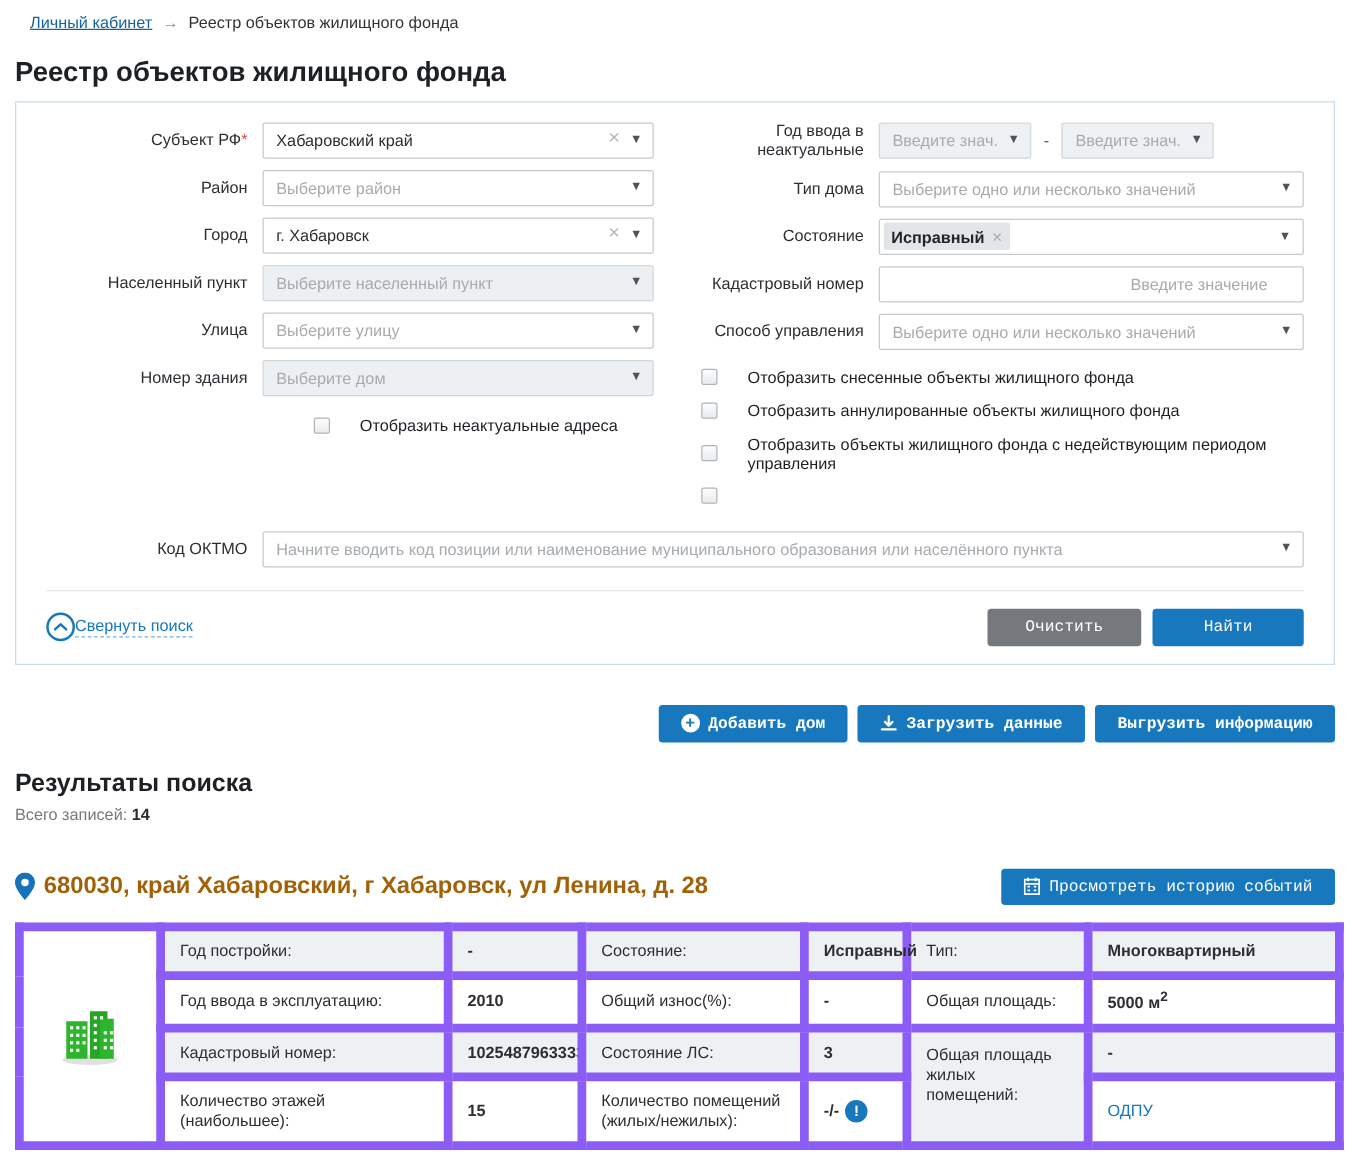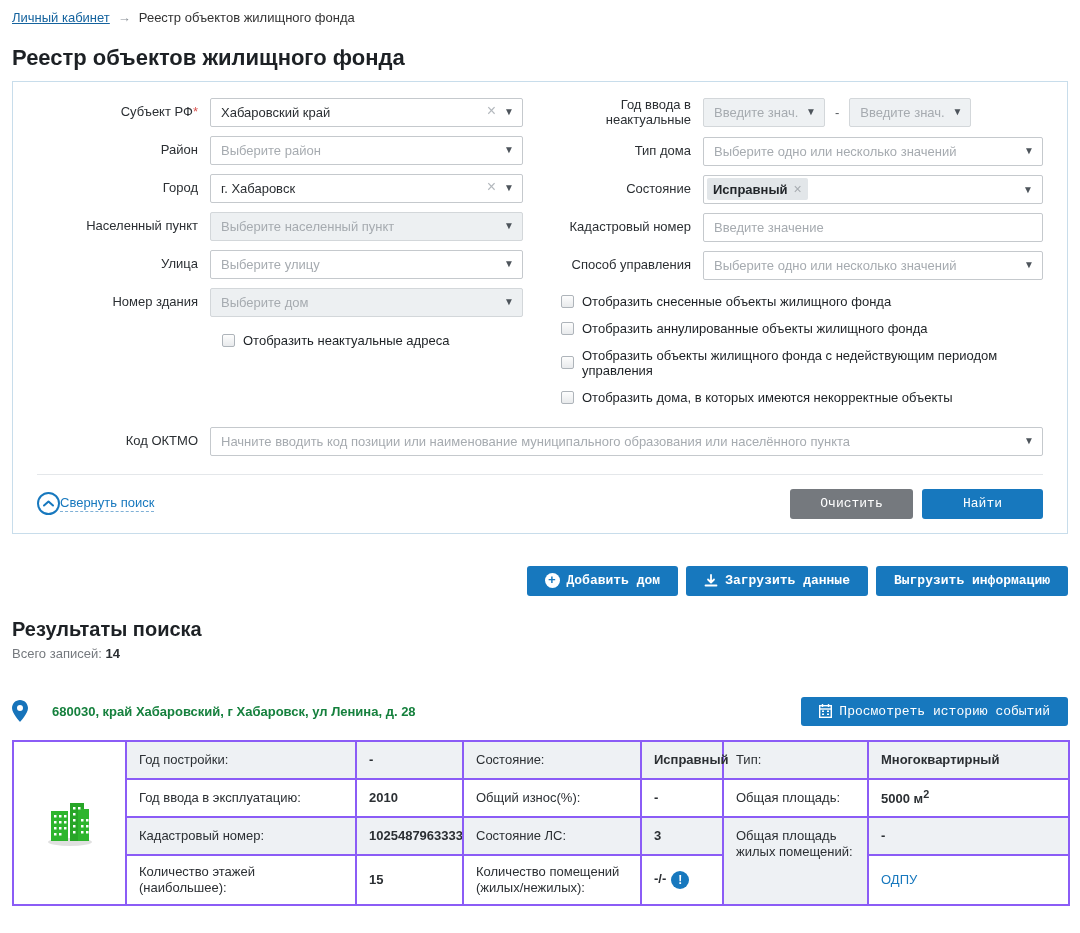--- a/index.html
+++ b/index.html
@@ -1,20 +1,20 @@
 <!DOCTYPE html>
 <html lang="ru"><head>
 <meta charset="utf-8">
 <style>
   * { margin:0; padding:0; box-sizing:border-box; }
   html,body { background:#fff; font-family:"Liberation Sans","DejaVu Sans",sans-serif; color:#22262a; }
   body { width:1080px; font-size:13px; }
 
   
-  .breadcrumb { padding:10px 12px 6px 12px; font-size:13px; color:#333; display:flex; align-items:center; gap:8px; }
+  .breadcrumb { padding:10px 12px 6px 24px; font-size:13px; color:#333; display:flex; align-items:center; gap:8px; }
   .breadcrumb a { color:#15639e; text-decoration:underline; cursor:pointer; }
   .crumb-arrow { color:#8a9096; font-size:13px; }
 
   h1.page-title { margin:14px 12px 10px 12px; font-size:22px; font-weight:700; color:#1d2125; }
 
   
   .search-panel { margin:0 12px; border:1px solid #c8ddeb; padding:16px 24px 14px 24px; }
   .search-title { color:#1778be; font-size:17px; margin-bottom:18px; }
 
   .form-grid { display:flex; }
@@ -23,38 +23,38 @@
 
   .field-row { display:flex; align-items:center; margin-bottom:9px; }
   .field-label { width:173px; flex:none; text-align:right; padding-right:12px; color:#2b2f33; line-height:1.15; }
   .form-col-right .field-label { width:156px; }
   .req { color:#d9534f; }
 
   .input-wrap { position:relative; flex:1; }
   .tinput { width:100%; height:29px; border:1px solid #c5c9cd; border-radius:2px; background:#fff;
             font-family:inherit; font-size:13px; color:#2b2f33; padding:0 44px 0 10px; }
   .tinput::placeholder { color:#a6abb0; opacity:1; }
-  .tinput.no-icons { padding-right:10px; }
+  .tinput.no-icons { padding-right:28px;text-align:right; }
   .tinput.disabled { background:#edf0f2; border-color:#d3d7da; }
   .arrow-ico { position:absolute; right:9px; top:9px; font-size:10px; color:#4d545b; cursor:pointer; line-height:1; }
   .clear-ico { position:absolute; right:27px; top:5px; font-size:16px; color:#b3b8bd; cursor:pointer; line-height:1; }
 
   .fake-select { height:29px; border:1px solid #c5c9cd; border-radius:2px; background:#fff; display:flex; align-items:center; padding:0 26px 0 3px; position:relative; }
   .chip { background:#e2e6e9; border-radius:2px; padding:3px 6px; font-weight:700; display:inline-flex; align-items:center; gap:6px; }
   .chip-x { color:#a7acb1; font-weight:400; font-size:14px; cursor:pointer; }
 
   .year-range { display:flex; align-items:center; gap:10px; flex:1; }
   .year-box { position:relative; width:122px; }
   .year-box .tinput { padding-right:26px; background:#eef1f3; border-color:#d3d7da; }
   .range-sep { color:#55595e; }
 
-  .cb-row { display:flex; align-items:center; gap:8px; margin:0 0 12px 0; cursor:pointer; }
+  .cb-row { display:flex; align-items:center; gap:24px; margin:0 0 12px 0; cursor:pointer; }
   .checkbox { width:13px; height:13px; flex:none; border:1px solid #aeb4ba; border-radius:2px; background:linear-gradient(#fdfdfd,#e8eaec); cursor:pointer; }
   .cb-label { color:#1d2125; }
-  .left-cb { margin-left:185px; margin-top:16px; }
+  .left-cb { margin-left:185px; margin-top:16px;justify-content:center; }
   .right-cbs { margin-top:14px; margin-left:14px; }
 
   .oktmo-row { margin-top:10px; }
 
   .panel-footer { border-top:1px solid #e4e7ea; margin-top:18px; padding-top:14px; display:flex; justify-content:space-between; align-items:center; }
   .collapse-link { display:flex; align-items:center; cursor:pointer; }
   .circle-chevron { width:23px; height:23px; border:2px solid #1778be; border-radius:50%; display:flex; align-items:center; justify-content:center; }
   .collapse-text { color:#1778be; border-bottom:1px dashed #7fb0d6; padding-bottom:1px; }
   .footer-buttons { display:flex; gap:9px; }
   .btn { border:none; border-radius:3px; height:30px; font-family:Liberation Mono, monospace; font-size:13px; color:#fff; cursor:pointer; padding:0 18px; display:inline-flex; align-items:center; justify-content:center; gap:7px; }
@@ -67,26 +67,26 @@
   .actions-row .btn { font-weight:700; }
   .plus-circle { width:15px; height:15px; background:#fff; color:#1778be; border-radius:50%; display:inline-flex; align-items:center; justify-content:center; font-size:13px; font-weight:700; line-height:1; }
 
   
   .results-header { margin:22px 12px 0 12px; }
   .results-title { font-size:20px; font-weight:700; color:#1d2125; }
   .results-total { color:#75797e; margin-top:5px; }
   .results-total b { color:#2b2f33; }
 
   .address-row { display:flex; justify-content:space-between; align-items:center; margin:36px 12px 14px 12px; }
-  .address { display:flex; align-items:center; gap:24px; color:#15803d; font-size:13px; font-weight:700; cursor:pointer; }
+  .address { display:flex; align-items:center; gap:7px; color:#a16207; font-size:19px; font-weight:700; cursor:pointer; }
   .history-btn { height:29px; font-size:13px; }
 
   
   table.obj-table { border-collapse:collapse; margin:0 12px; width:1056px; table-layout:fixed; }
-  .obj-table td { border:2px solid #8b5cf6; padding:8px 12px; vertical-align:middle; font-size:13px; color:#2b2f33; height:38px; line-height:1.25; }
+  .obj-table td { border:7px solid #8b5cf6; padding:8px 12px; vertical-align:middle; font-size:13px; color:#2b2f33; height:38px; line-height:1.25; }
   .obj-table tr:nth-child(odd) td { background:#eef1f4; }
   .obj-table tr:nth-child(even) td { background:#fff; }
   .obj-table td.icon-cell { background:#fff !important; text-align:center; vertical-align:middle; }
   .obj-table td.val { font-weight:700; }
   .obj-table td.merged { background:#eef1f4 !important; vertical-align:top; padding-top:10px; }
   .odpu-link { color:#1778be; font-weight:400; text-decoration:none; cursor:pointer; }
   .info-circle { display:inline-flex; width:18px; height:18px; background:#1778be; color:#fff; border-radius:50%; align-items:center; justify-content:center; font-weight:700; font-size:12px; margin-left:5px; vertical-align:middle; cursor:pointer; }
 </style>
 </head>
 <body>
@@ -224,21 +224,20 @@
         <div class="cb-row">
           <span class="checkbox"></span>
           <span class="cb-label">Отобразить аннулированные объекты жилищного фонда</span>
         </div>
         <div class="cb-row">
           <span class="checkbox"></span>
           <span class="cb-label">Отобразить объекты жилищного фонда с недействующим периодом управления</span>
         </div>
         <div class="cb-row">
           <span class="checkbox"></span>
-          <span class="cb-label">Отобразить дома, в которых имеются некорректные объекты</span>
         </div>
       </div>
     </div>
   </div>
 
   <div class="field-row oktmo-row">
     <div class="field-label">Код ОКТМО</div>
     <div class="input-wrap">
       <input class="tinput" placeholder="Начните вводить код позиции или наименование муниципального образования или населённого пункта" style="">
       <span class="arrow-ico">▼</span>

